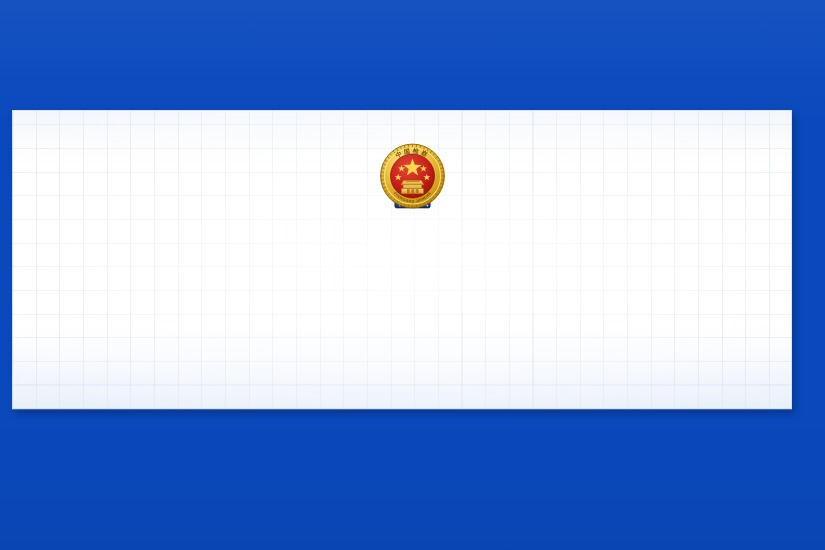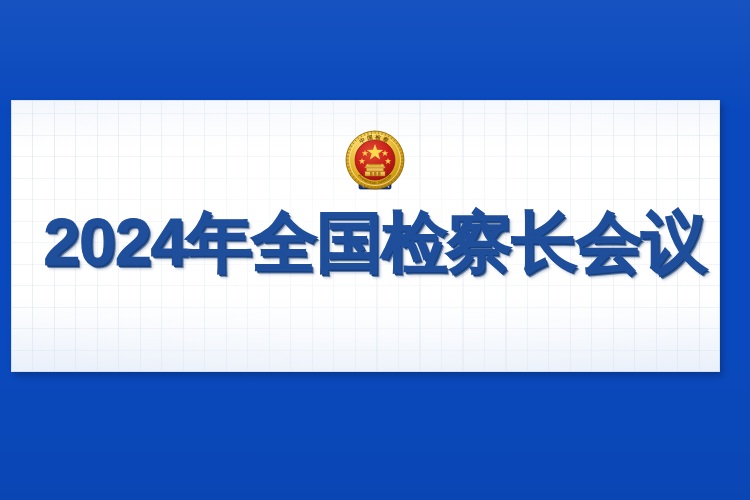--- a/index.html
+++ b/index.html
@@ -247,15 +247,14 @@
       <text font-size="11" font-weight="bold" fill="#7a5203" font-family="'DejaVu Sans', sans-serif" letter-spacing="4">
         <textPath href="#topArc" startOffset="50%" text-anchor="middle">中国检察</textPath>
       </text>
 
       <text font-size="6.5" font-weight="bold" fill="#6d4803" font-family="'Liberation Sans', sans-serif" letter-spacing="0.6">
         <textPath href="#botArc" startOffset="50%" text-anchor="middle">ZHONGGUO JIANCHA</textPath>
       </text>
     </svg>
   </div>
 
-  <div class="title">2024年全国检察长会议</div>
 
 </div>
 
 </body></html>

